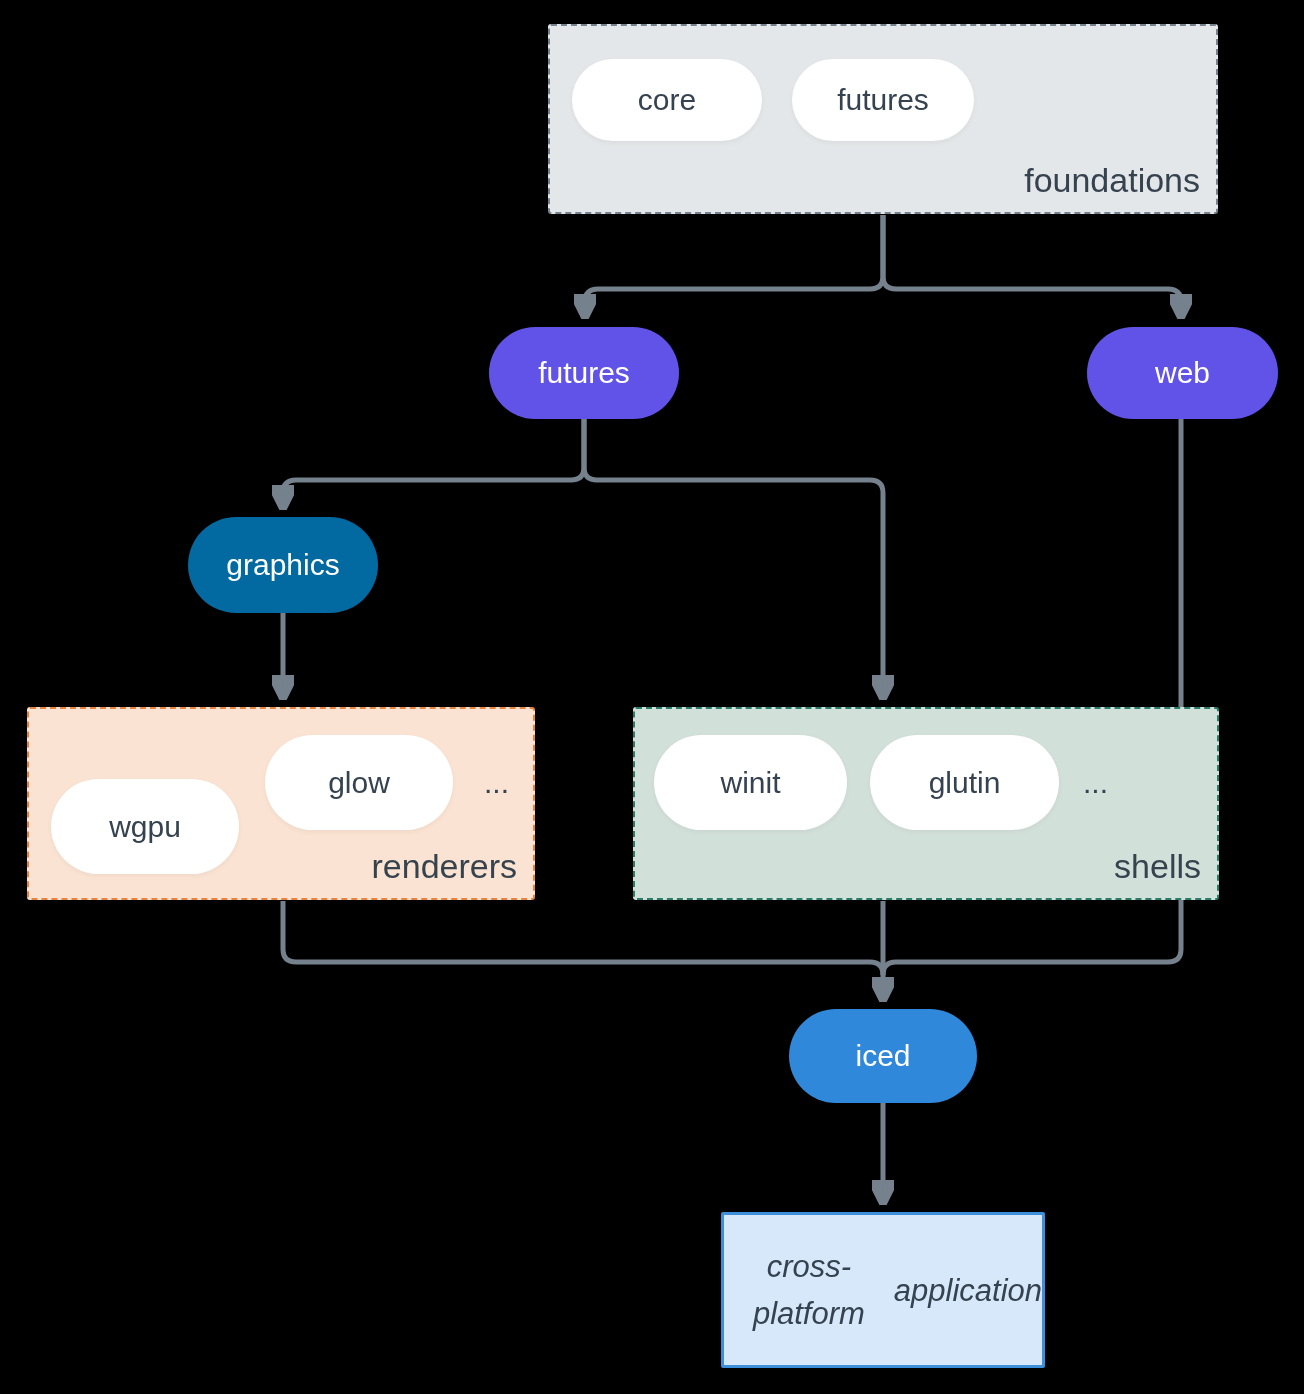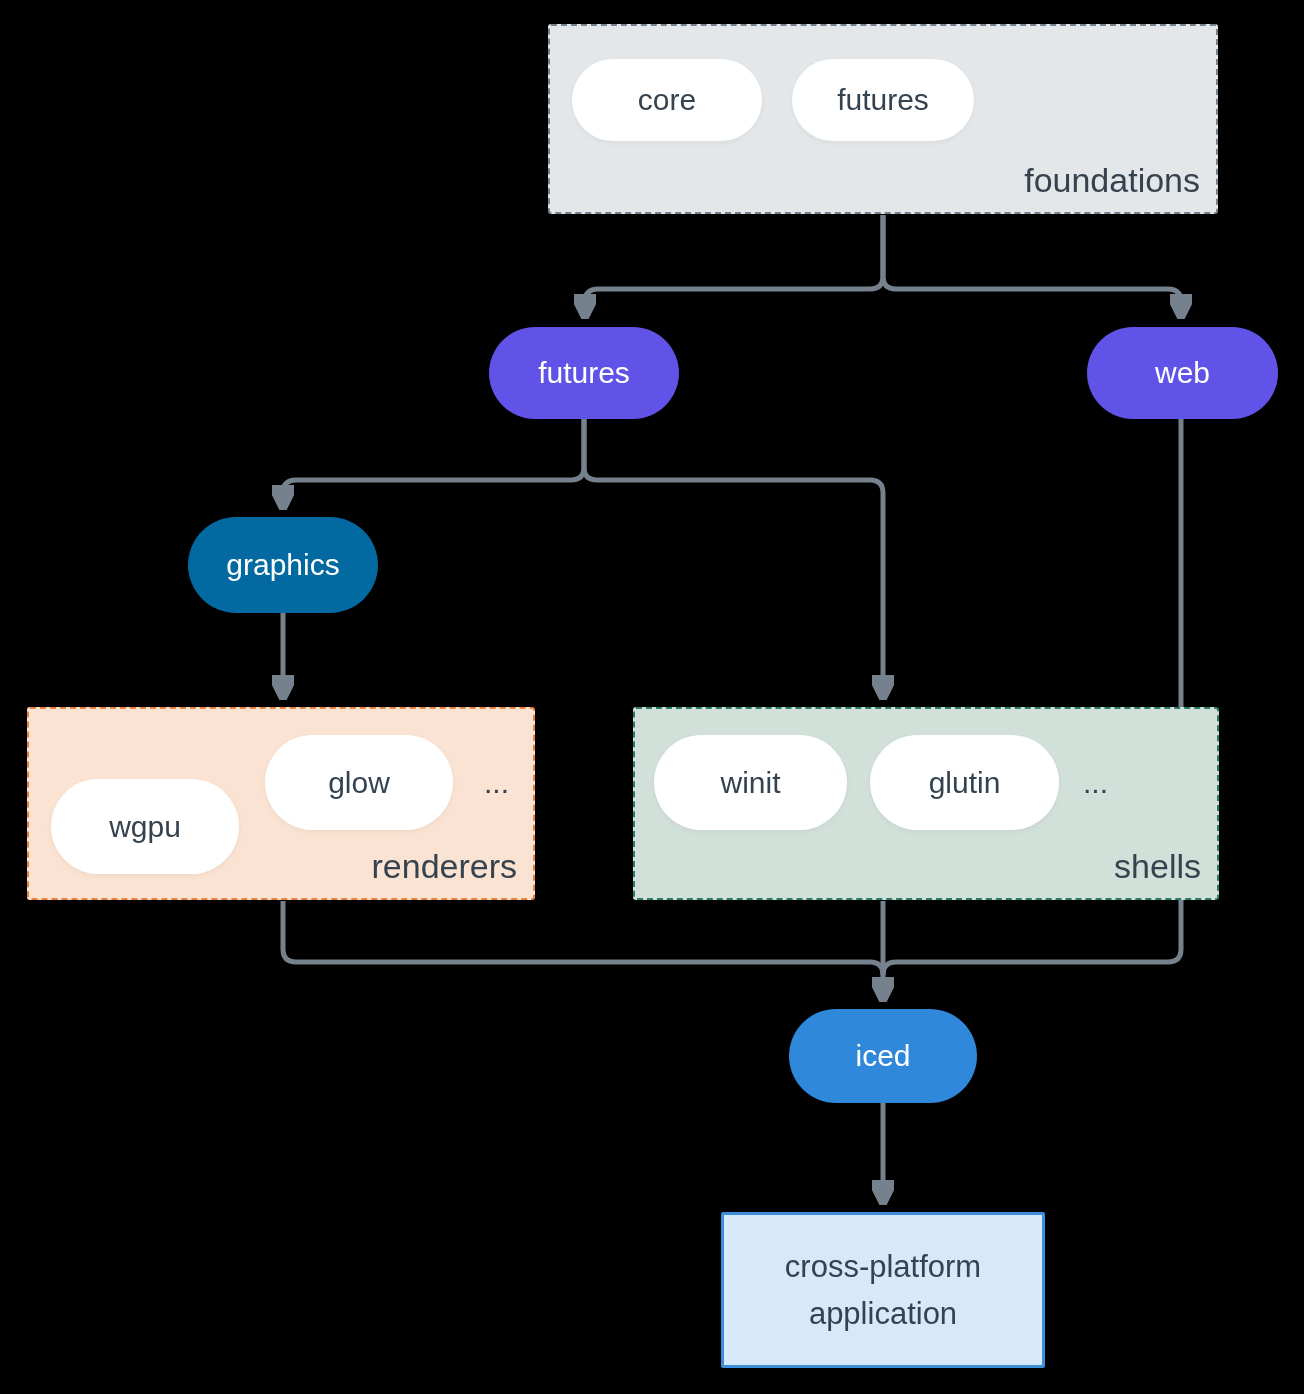--- a/index.html
+++ b/index.html
@@ -56,22 +56,22 @@
     color: #ffffff; font-size: 30px;
   }
   .node.native   { left: 489px;  top: 327px;  width: 190px; height: 92px; background: #6153e8; border-radius: 46px; }
   .node.web      { left: 1087px; top: 327px;  width: 191px; height: 92px; background: #6153e8; border-radius: 46px; text-align: right; }
   .node.graphics { left: 188px;  top: 517px;  width: 190px; height: 96px; background: #0369a1; border-radius: 48px; }
   .node.iced     { left: 789px;  top: 1009px; width: 188px; height: 94px; background: #2f88d9; border-radius: 47px; }
 
   .appbox {
     position: absolute; left: 721px; top: 1212px; width: 324px; height: 156px;
     box-sizing: border-box; background: #d6e8f9; border: 3px solid #3d8edb; border-radius: 2px;
-    display: flex; flex-direction: column; align-items: center; justify-content: center;
-    color: #35424f; font-size: 31px; line-height: 47px; text-align: center;
+    display: flex; flex-direction: row; align-items: center; justify-content: center;
+    color: #35424f; font-size: 31px; line-height: 47px; text-align: center; font-style: italic;
   }
 </style>
 </head>
 <body>
 
 <div class="canvas">
 
   <svg class="edges-svg" viewBox="0 0 1304 1394" xmlns="http://www.w3.org/2000/svg">
     <defs>
       <marker id="arrow" viewBox="0 0 12 12" refX="11" refY="6" markerWidth="25" markerHeight="22" markerUnits="userSpaceOnUse" orient="auto">

